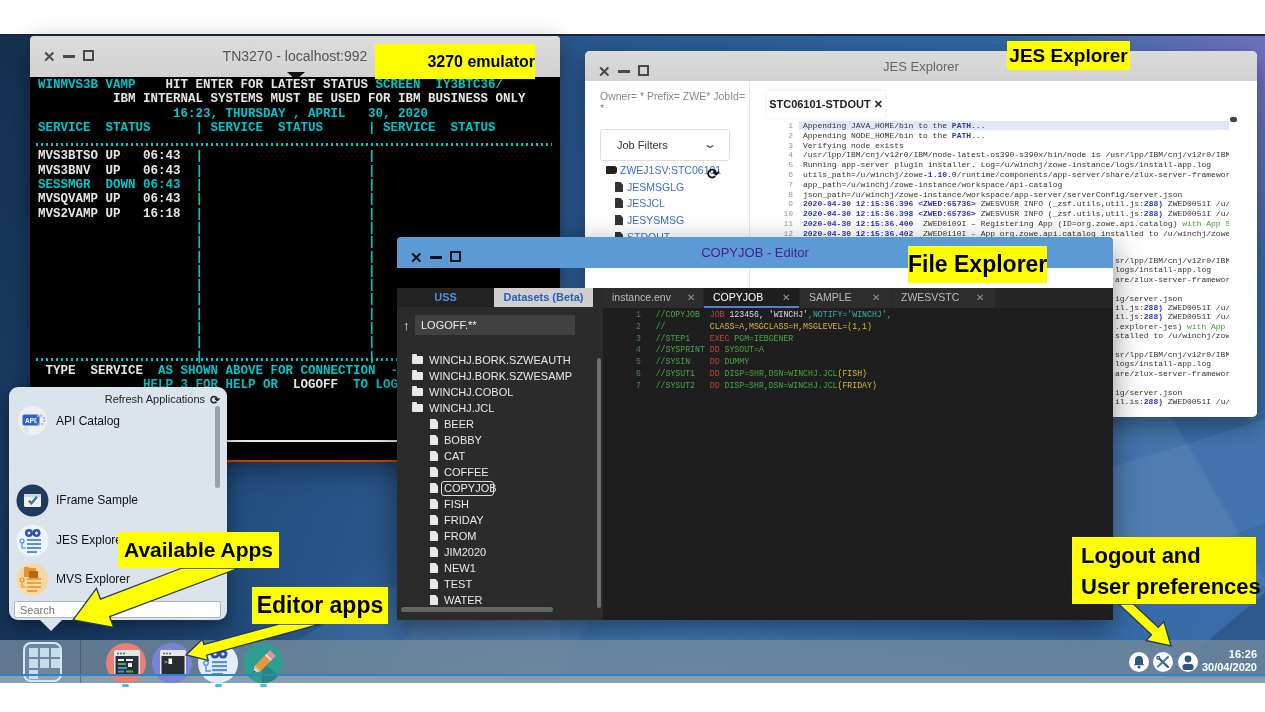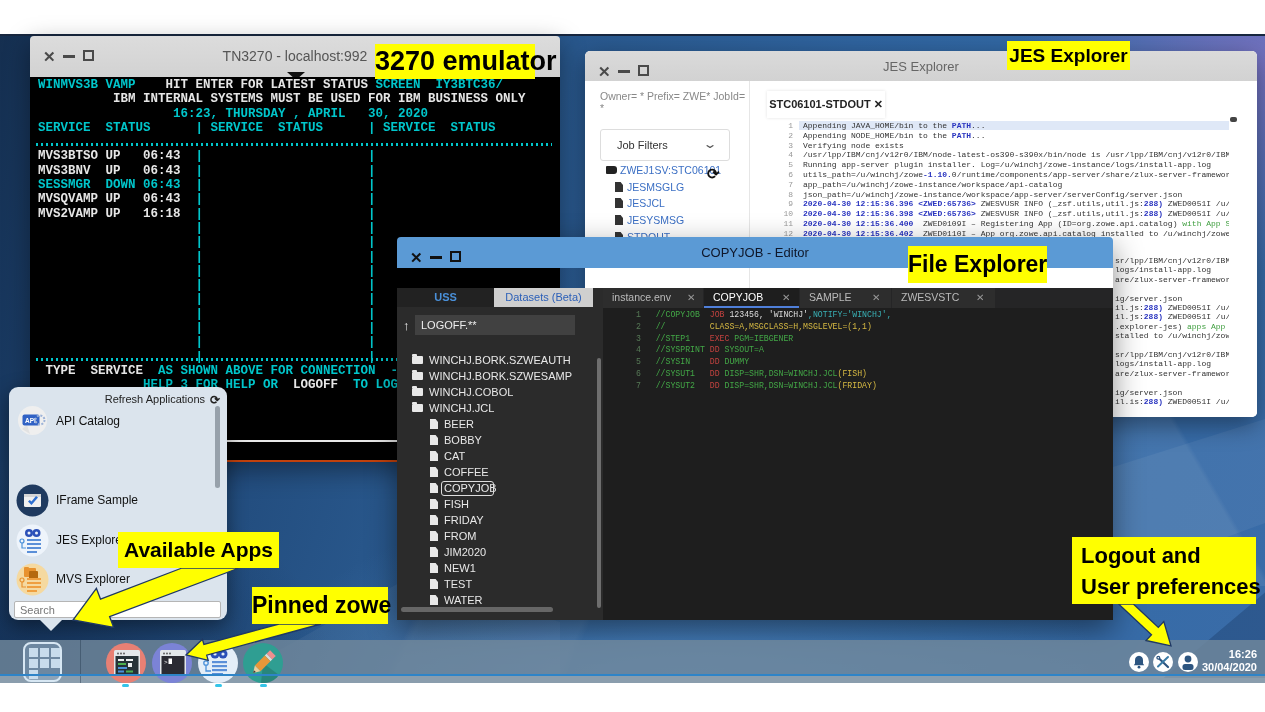--- a/index.html
+++ b/index.html
@@ -48,26 +48,26 @@
 .lb{color:#2a35c0;font-weight:bold}
 .lg{color:#3f9e3f}
 #jes .rcol{position:absolute;left:530px;top:205px;font-family:"Liberation Mono",monospace;font-size:8px;line-height:9.4px;color:#333;white-space:pre}
 #jes .sdash{position:absolute;left:645px;top:66px;width:7px;height:5px;background:#444;border-radius:2px}
 
 #ed{position:absolute;left:397px;top:237px;width:716px;height:383px;box-shadow:0 10px 28px rgba(0,0,0,.45)}
 #ed .ebar{position:absolute;left:0;top:0;width:100%;height:31px;background:#5b9ad5;border-radius:4px 4px 0 0}
 #ed .ebar .wicons{color:#111}
 #ed .ebar .wicons .mn,#ed .ebar .wicons .mx{background:#111}
 #ed .ebar .wicons .mx{background:transparent;border-color:#111}
-#ed .etitle{position:absolute;left:0;top:8px;width:100%;text-align:center;font-size:13px;color:#0f172a}
+#ed .etitle{position:absolute;left:0;top:8px;width:100%;text-align:center;font-size:13px;color:#4c1d95}
 #ed .emenu{position:absolute;left:0;top:31px;width:100%;height:20px;background:#191919;color:#ddd;font-size:11px}
 #ed .emenu span{position:absolute;top:4px}
 #ed .eside{position:absolute;left:0;top:51px;width:206px;height:332px;background:#2b2b2b}
 #ed .uss{position:absolute;left:0;top:0;width:97px;height:19px;background:#222;color:#4a90d9;font-weight:bold;font-size:11px;text-align:center;line-height:19px}
-#ed .dsb{position:absolute;left:97px;top:0;width:99px;height:19px;background:#cfcfcf;color:#2b5fb8;font-weight:normal;font-size:11px;text-align:center;line-height:19px}
+#ed .dsb{position:absolute;left:97px;top:0;width:99px;height:19px;background:#cfcfcf;color:#2b5fb8;font-weight:bold;font-size:11px;text-align:center;line-height:19px}
 #ed .uparrow{position:absolute;left:6px;top:30px;color:#eee;font-size:13px}
 #ed .pathbox{position:absolute;left:18px;top:27px;width:160px;height:20px;background:#414141;color:#eee;font-size:11px;line-height:20px;padding-left:6px}
 .eitem{position:absolute;font-size:11px;color:#e8e8e8;white-space:nowrap}
 .fico{display:inline-block;width:11px;height:8px;background:#e8e8e8;border-radius:1px;margin-right:6px;position:relative}
 .fico:before{content:"";position:absolute;left:0;top:-2px;width:5px;height:2px;background:#e8e8e8;border-radius:1px 1px 0 0}
 .dico{display:inline-block;width:8px;height:10px;background:#e8e8e8;margin-right:6px;clip-path:polygon(0 0,70% 0,100% 30%,100% 100%,0 100%);position:relative;top:1px}
 #ed .copysel{position:absolute;left:44px;top:192.5px;width:53px;height:15px;border:1px solid #ddd;border-radius:3px}
 #ed .hscroll{position:absolute;left:4px;top:319px;width:152px;height:5px;background:#666;border-radius:3px}
 #ed .ecode{position:absolute;left:206px;top:51px;width:510px;height:332px;background:#1e1e1e}
 #ed .etabs{position:absolute;left:0;top:0;width:510px;height:19.5px;background:#252526}
@@ -90,21 +90,21 @@
 #bar{position:absolute;left:0;top:640px;width:1265px;height:43px;background:rgba(112,135,155,.82)}
 #bar .sep{position:absolute;left:80px;top:0;width:1px;height:43px;background:rgba(40,60,80,.45)}
 #launch{position:absolute;left:23px;top:2px;width:39px;height:40px;border:2.5px solid #d7e7f3;border-radius:8px;background:rgba(150,185,215,.25)}
 #launch i{position:absolute;width:9.5px;height:9.5px;background:#c8dcec}
 .pin{position:absolute;top:2.7px;width:40px;height:40px;border-radius:50%}
 .rundot{position:absolute;top:43.5px;width:7px;height:3px;background:#35c4e8;border-radius:2px}
 #tclock{position:absolute;right:8px;top:8px;text-align:right;color:#fff;font-size:11px;font-weight:bold;line-height:12.5px}
 .ticon{position:absolute;top:11.5px;width:20px;height:20px}
 
 .lab{position:absolute;background:#ffff00;color:#000;font-weight:bold;white-space:pre;z-index:50}
-#lab3270{left:375px;top:44px;width:160px;height:35px;font-size:27px;text-align:center;line-height:35px}
+#lab3270{left:375px;top:44px;width:160px;height:35px;font-size:16px;text-align:right;line-height:35px}
 #labjes{left:1007px;top:41px;width:123px;height:29px;font-size:19px;text-align:center;line-height:29px}
 #labfile{left:908px;top:246px;width:139px;height:37px;font-size:23px;line-height:37px}
 #labavail{left:118px;top:532px;width:161px;height:36px;font-size:21px;text-align:center;line-height:36px}
 #labpin{left:252px;top:587px;width:136px;height:37px;font-size:23px;text-align:center;line-height:37px}
 #lablogout{left:1072px;top:537px;width:184px;height:67px;font-size:22px;line-height:31px;padding:3px 0 0 9px;text-align:left}
 #arrows{position:absolute;left:0;top:0;width:1265px;height:712px;z-index:49;pointer-events:none}
 </style></head>
 <body>
 <div id="stage">
 <div id="desk">
@@ -201,21 +201,21 @@
 <span class="lb">2020-04-30 12:15:36.398 &lt;ZWED:65736&gt;</span> ZWESVUSR INFO (_zsf.utils,util.js:<span class="lb">288)</span> ZWED0051I /u/
 <span class="lb">2020-04-30 12:15:36.400</span>  ZWED0109I – Registering App (ID=org.zowe.api.catalog) <span class="lg">with App S</span>
 <span class="lb">2020-04-30 12:15:36.402</span>  ZWED0110I – App org.zowe.api.catalog installed to /u/winchj/zowe</div>
  <div class="rcol">sr/lpp/IBM/cnj/v12r0/IBM
 logs/install-app.log
 are/zlux-server-framewor
 
 ig/server.json
 il.js:<span class="lb">288)</span> ZWED0051I /u/
 il.js:<span class="lb">288)</span> ZWED0051I /u/
-.explorer-jes) <span class="lg">apps App</span>
+.explorer-jes) <span class="lg">with App</span>
 stalled to /u/winchj/zow
 
 sr/lpp/IBM/cnj/v12r0/IBM
 logs/install-app.log
 are/zlux-server-framewor
 
 ig/server.json
 il.is:<span class="lb">288)</span> ZWED0051I /u/</div>
  <div style="position:absolute;left:644px;top:30px;width:28px;height:336px;background:#fff"></div>
  <div class="sdash"></div>
@@ -419,21 +419,21 @@
         <rect x="4.5" y="12" width="11" height="6" rx="2.5" fill="#2d5580"></rect>
       </svg>
  <div id="tclock">16:26<br>30/04/2020</div>
 </div>
 <div id="botline"></div>
 
 <div class="lab" id="lab3270">3270 emulator</div>
 <div class="lab" id="labjes">JES Explorer</div>
 <div class="lab" id="labfile">File Explorer</div>
 <div class="lab" id="labavail">Available Apps</div>
-<div class="lab" id="labpin">Pinned zowe</div>
+<div class="lab" id="labpin">Editor apps</div>
 <div class="lab" id="lablogout">Logout and
 User preferences</div>
 
 <svg id="arrows">
  <polygon points="182,568 100.5,599.1 96.4,588.4 73,620 113.7,627.4 109.6,616.6 239,568" fill="#ffff00" stroke="#1f3864" stroke-width="1.3"></polygon>
  <polygon points="279,624 203.9,644.5 202.4,639.2 186,655 208.2,660.4 206.7,655.1 321,624" fill="#ffff00" stroke="#1f3864" stroke-width="1.3"></polygon>
  <polygon points="1118.6,604 1151.5,634.7 1146,640.5 1171,646 1163.8,621.5 1158.3,627.4 1133.3,604" fill="#ffff00" stroke="#1f3864" stroke-width="1.3"></polygon>
 </svg>
 </div>
 

